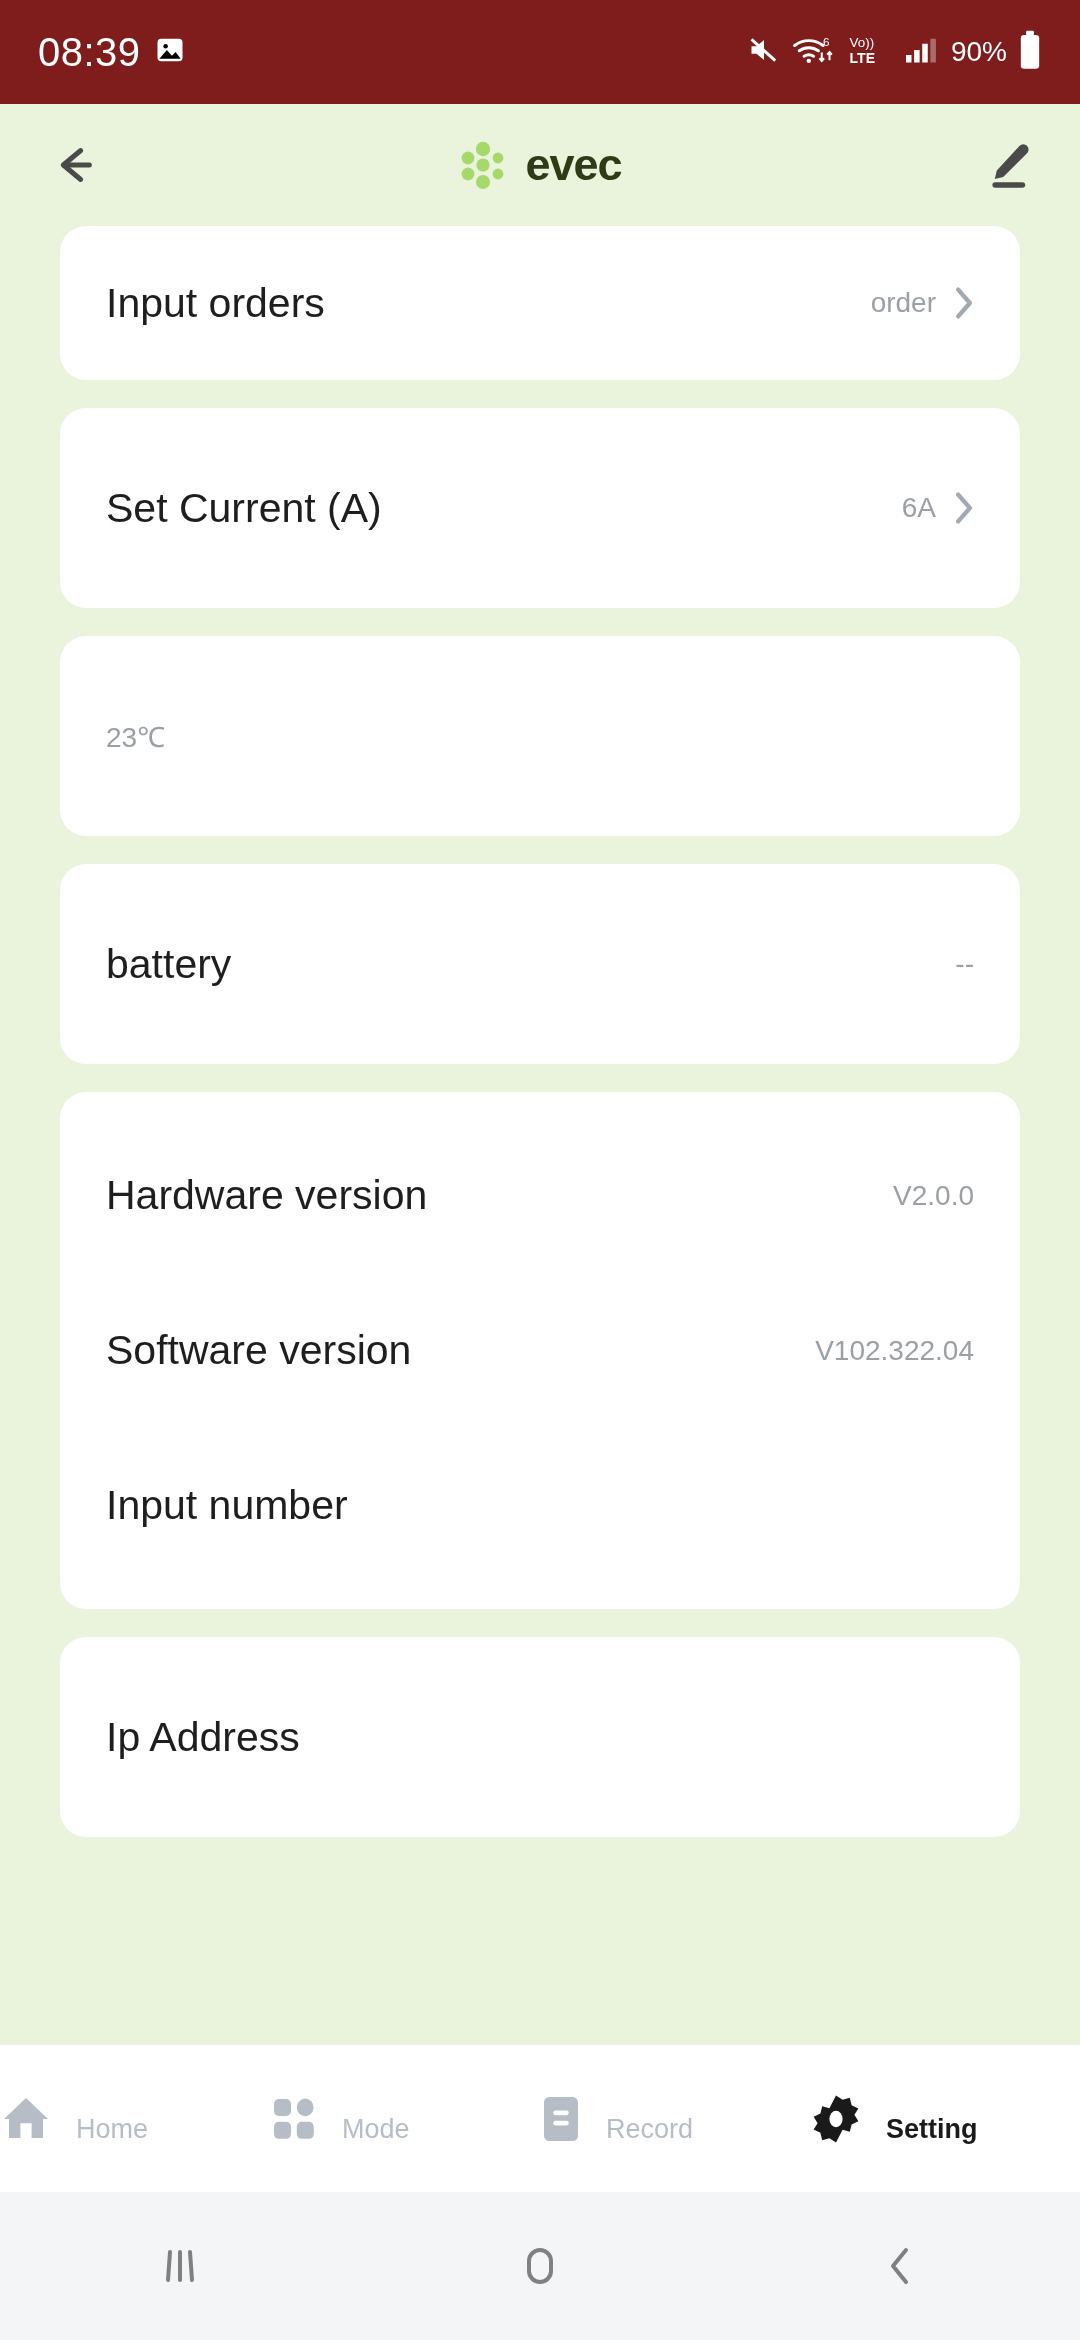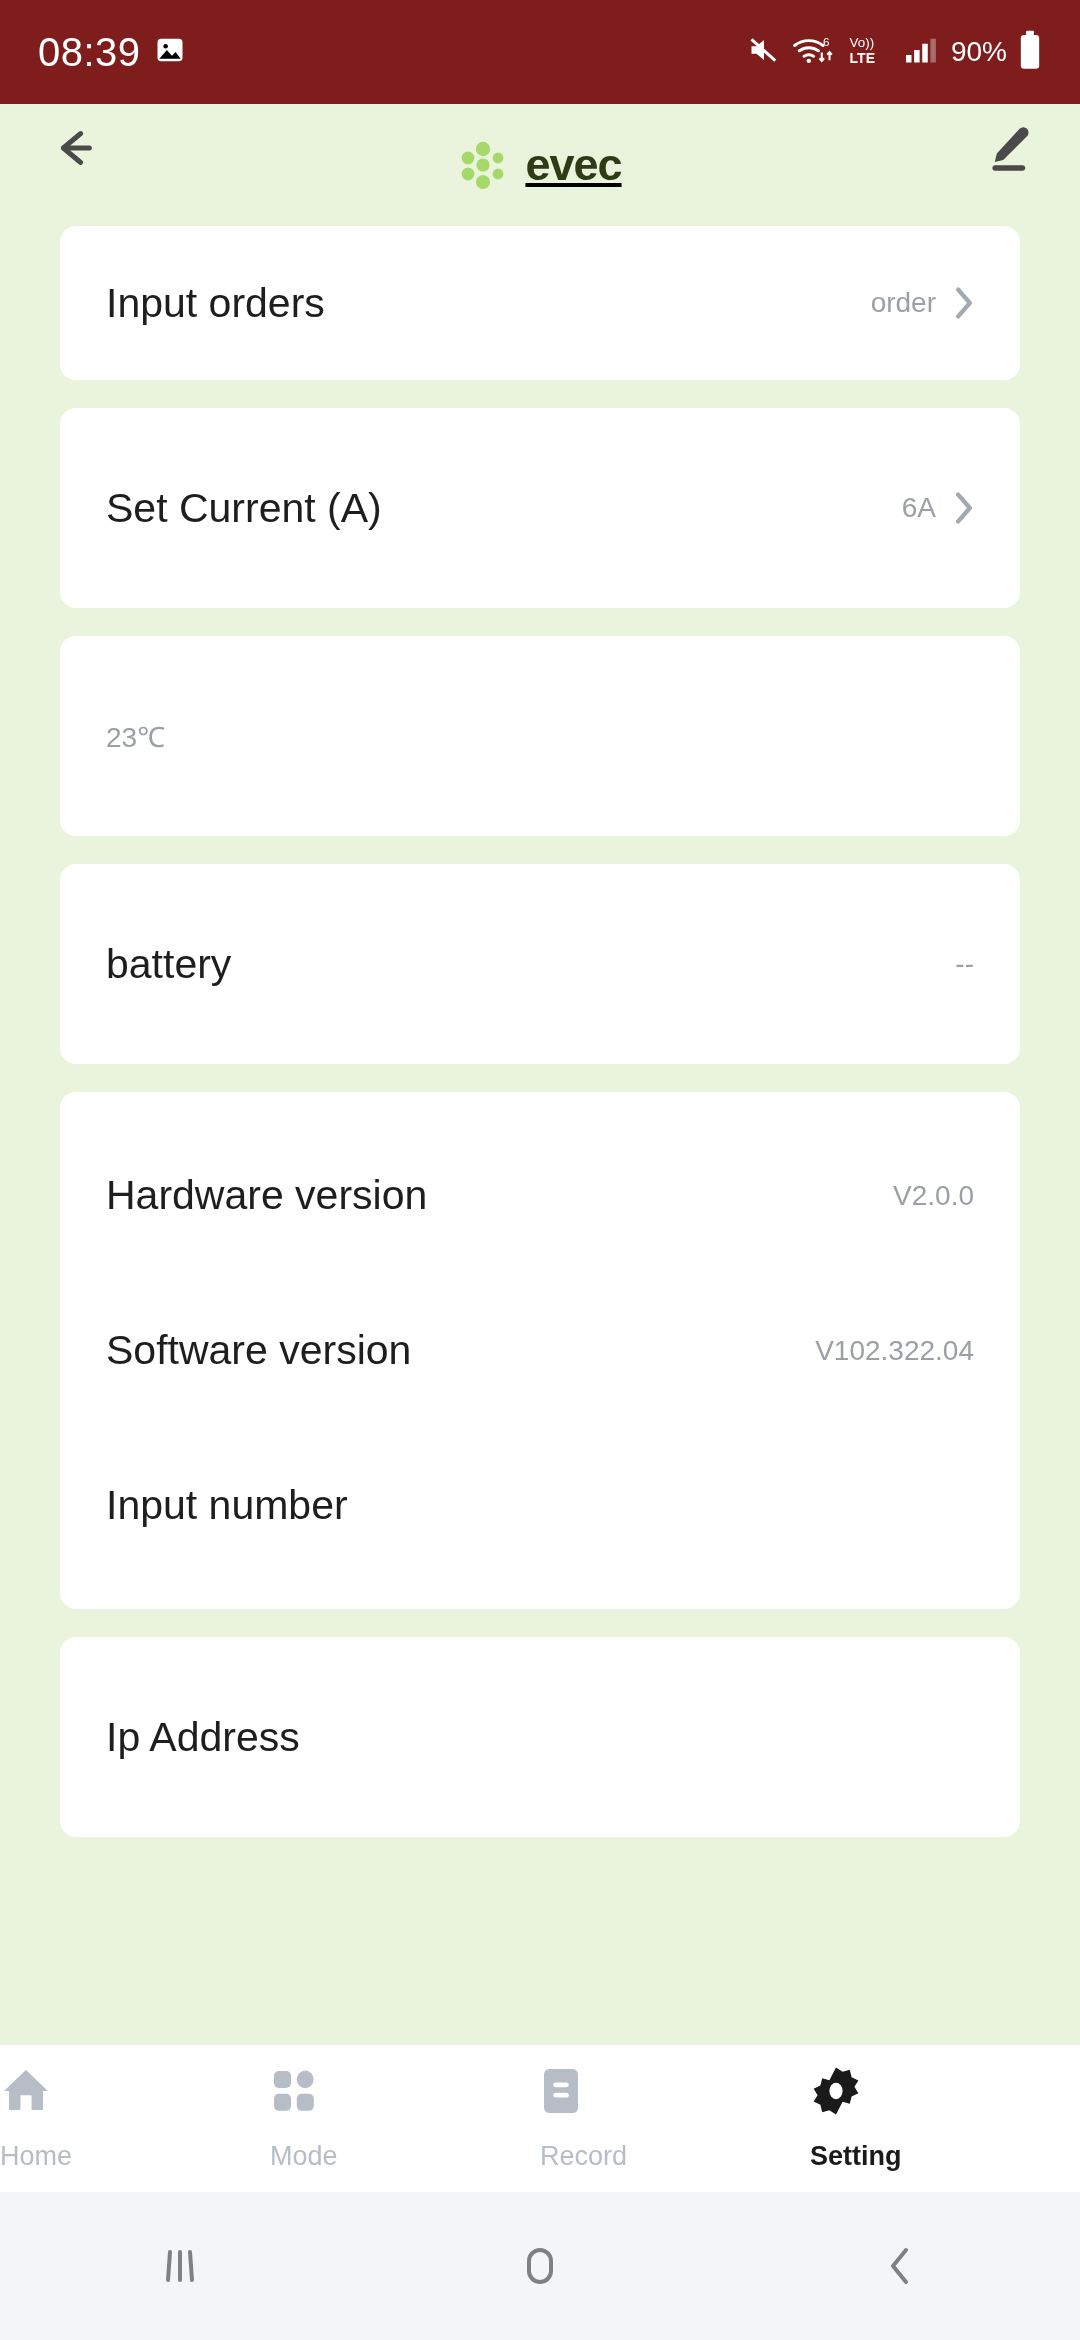--- a/index.html
+++ b/index.html
@@ -20,38 +20,37 @@
   }
   .sb-left { display: flex; align-items: center; gap: 14px; }
   .sb-time { font-size: 40px; font-weight: 500; letter-spacing: 0.5px; }
   .sb-right { display: flex; align-items: center; gap: 11px; }
   .sb-batt-pct { font-size: 28px; font-weight: 500; margin-left: 2px; }
   .ic { display: block; }
 
   
   .app-header {
     position: absolute; top: 104px; left: 0; width: 1080px; height: 122px;
-    display: flex; justify-content: space-between;
+    display: flex; align-items: center; justify-content: space-between;
     padding: 8px 36px;
-    text-decoration: underline;
   }
   .hdr-btn { width: 72px; height: 72px; display: flex; align-items: center; justify-content: center; }
   .brand { display: flex; align-items: center; gap: 17px; }
   .brand-dots { width: 50px; height: 50px; }
   .brand-name {
     font-size: 45px; font-weight: 700; color: #2E3B14; letter-spacing: -1px;
   }
 
   
   .content {
     position: absolute; top: 226px; left: 0; width: 1080px; height: 1806px;
     overflow: hidden;
   }
   .card {
-    background: #FFFFFF; border-radius: 16px;
+    background: #FFFFFF; border-radius: 26px;
     margin: 0 60px 28px 60px;
     padding: 0 46px;
   }
   .row {
     display: flex; align-items: center; justify-content: space-between;
     height: 154px;
   }
   .row-label { font-size: 41px; color: #1E1E1E; }
   .row-right { display: flex; align-items: center; gap: 18px; }
   .row-value { font-size: 28px; color: #9AA0A6; }
@@ -60,21 +59,21 @@
   .card.tall .row { height: 200px; }
   .card.info { padding: 26px 46px; }
   .card.info .row { height: 155px; }
 
   
   .tabbar {
     position: absolute; bottom: 148px; left: 0; width: 1080px; height: 148px;
     background: #FFFFFF; display: flex; align-items: center;
     border-top: 1px solid #EDEDED;
   }
-  .tab { flex: 1; display: flex; flex-direction: column; align-items: flex-start; gap: 24px; }
+  .tab { flex: 1; display: flex; flex-direction: row; align-items: flex-end; gap: 24px; }
   .tab-icon { height: 52px; display: flex; align-items: center; justify-content: center; }
   .tab-label { font-size: 27px; color: #B6BDC6; }
   .tab.active .tab-label { color: #1A1A1A; font-weight: 600; }
 
   
   .navbar {
     position: absolute; bottom: 0; left: 0; width: 1080px; height: 148px;
     background: #F4F5F7; display: flex; align-items: center; justify-content: space-around;
   }
   .navbar-btn { width: 160px; height: 100px; display: flex; align-items: center; justify-content: center; }

